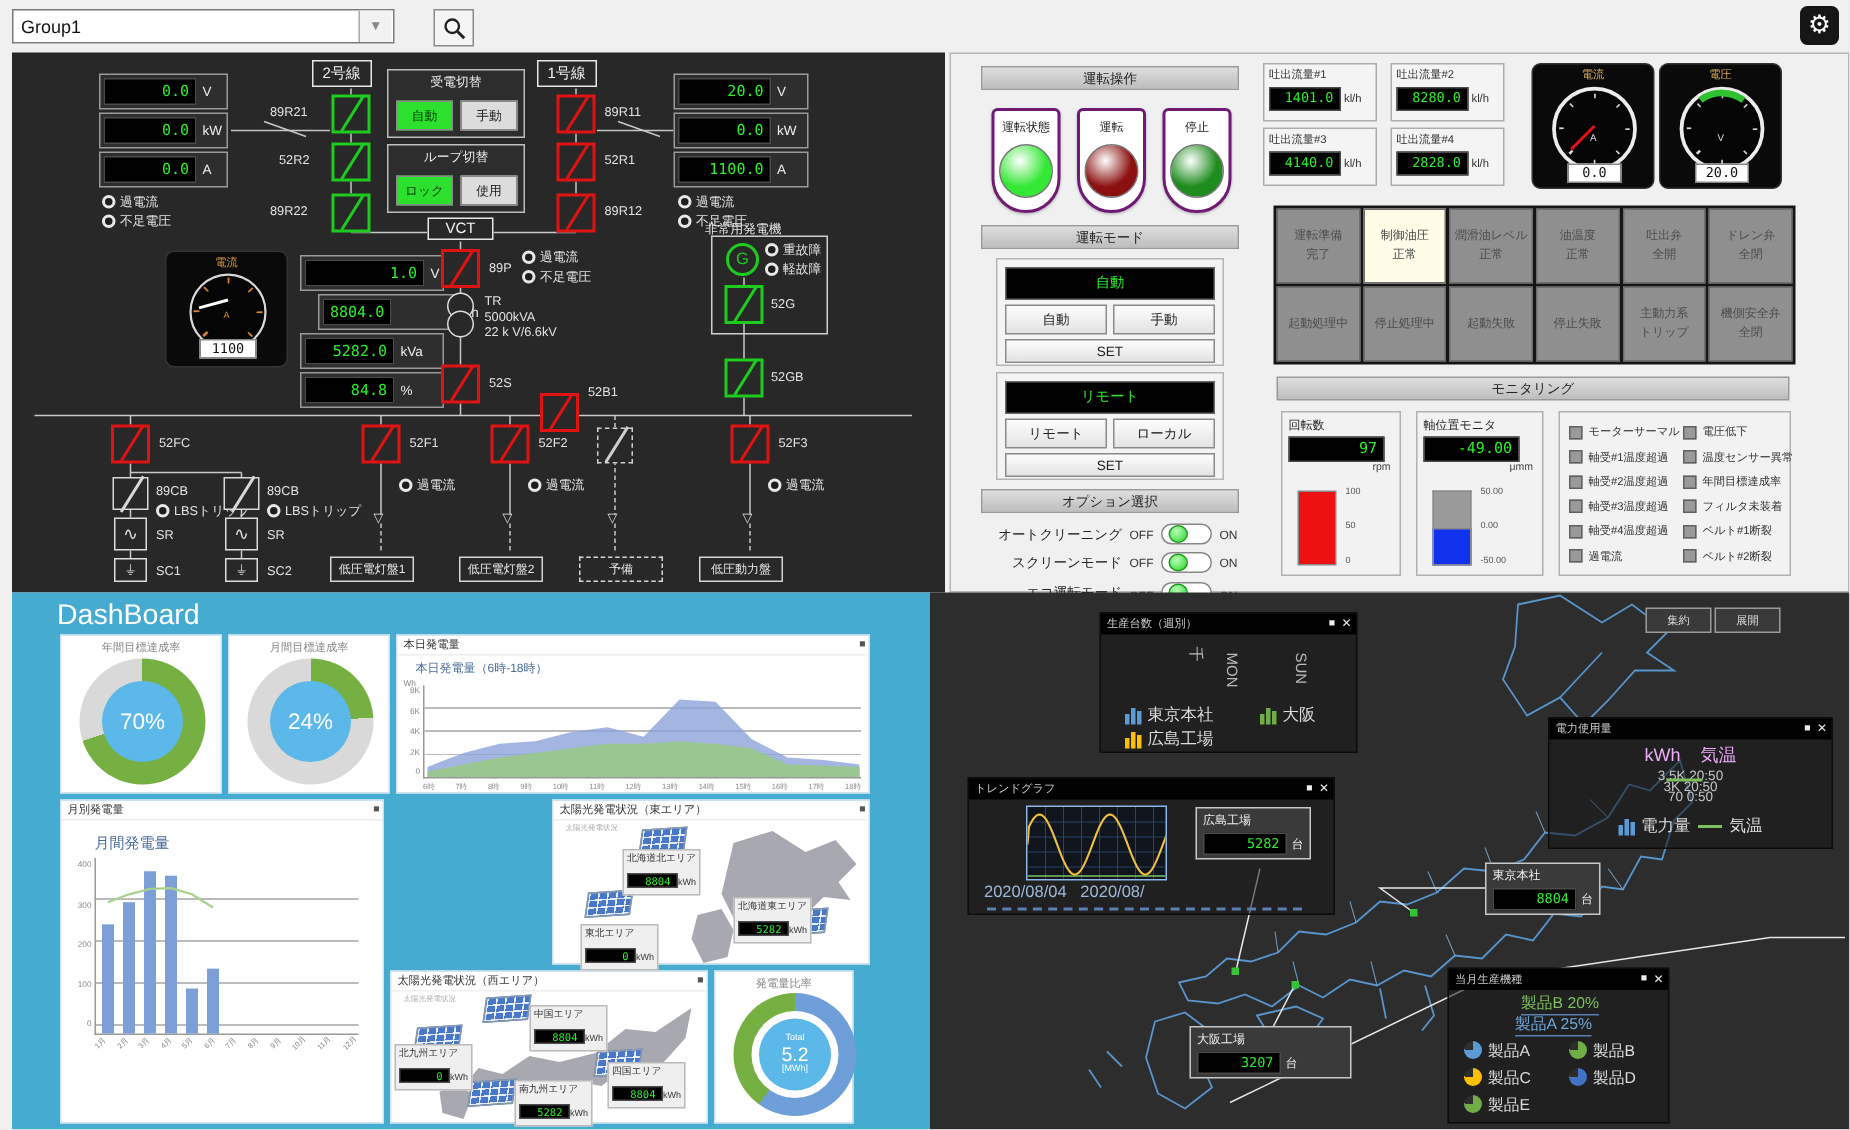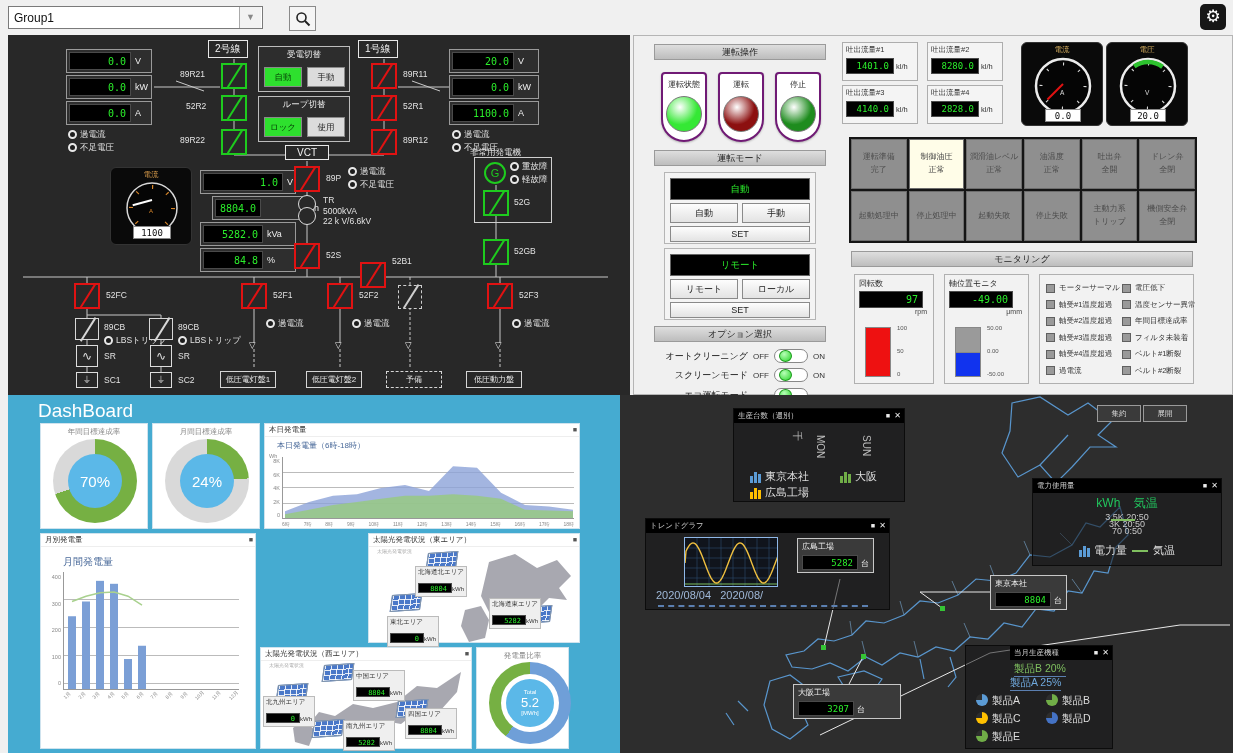--- a/index.html
+++ b/index.html
@@ -672,21 +672,21 @@
               <i style="height:11px"></i>
               <i style="height:9px"></i>
             </span>
             <span>広島工場</span>
           </div>
       </div>
     </div>
 
     <div class="dwin" style="left:412px;top:83px;width:190px;height:88px;">
       <div class="dtitle"><span>電力使用量</span><span class="dmin">■</span><span class="dcls">✕</span></div>
-      <div style="text-align:center;color:#22c55e;font-size:12px;padding-top:2px;"><span>kWh</span>&nbsp;&nbsp;&nbsp;&nbsp;<span>気温</span></div>
+      <div style="text-align:center;color:#f0abfc;font-size:12px;padding-top:2px;"><span>kWh</span>&nbsp;&nbsp;&nbsp;&nbsp;<span>気温</span></div>
       <div style="text-align:center;color:#c8c8c8;font-size:9px;line-height:7px;margin-top:2px;">
         <div>3.5K 20:50</div>
         <div>3K 20:50</div>
         <div>70 0:50</div>
       </div>
       <div class="abs" style="left:78px;top:40px;width:24px;height:2px;background:#7fbf5f;"></div>
       <div class="maplegrow" style="justify-content:center;margin-top:8px;">
         <span class="barsic" style="color: rgb(91, 155, 213);">
             <i style="height:7px"></i>
             <i style="height:11px"></i>
@@ -708,21 +708,21 @@
         <path id="sine" d="M0,25 L1,13.157636673588105 L2,11.11511137337089 L3,9.320362239634985 L4,7.80541661319031 L5,6.597308734630499 L6,5.717597317669053 L7,5.181980833382404 L8,5.000017370621634 L9,5.174954071690507 L10,5.703669187014121 L11,6.576727782834027 L12,7.778550107824685 L13,9.287689614124934 L14,11.077215671492667 L15,13.115194145039498 L16,15.365257260624375 L17,17.787252588644705 L18,20.337959565093826 L19,22.97186076354963 L20,25.641954154727408 L21,28.300591858805902 L22,30.90033042297153 L23,33.394777450957804 L24,35.739419476455765 L25,37.892416306974816 L26,39.81534766306888 L27,41.473898789133386 L28,42.838472801031884 L29,43.884718843194705 L30,44.59396663021343 L31,44.9535596185263 L32,44.95708086273797 L33,44.60446752616206 L34,43.90201200214332 L35,42.86224962614937 L36,41.503734982412226 L37,39.8507107969332 L38,37.93267532546304 L39,35.783855956429214 L40,33.44259842237862 L41,30.95068251947179 L42,28.352576546030736 L43,25.69464376470173 L44,23.02431504893521 L45,20.389242477925286 L46,17.836448984127657 L47,15.411489227915943 L48,13.157636673588124 L49,11.11511137337089 L50,9.320362239634987 L51,7.805416613190317 L52,6.597308734630495 L53,5.717597317669057 L54,5.181980833382404 L55,5.000017370621634 L56,5.174954071690504 L57,5.703669187014121 L58,6.576727782834027 L59,7.778550107824692 L60,9.287689614124929 L61,11.077215671492675 L62,13.115194145039492 L63,15.365257260624386 L64,17.787252588644698 L65,20.33795956509384 L66,22.971860763549635 L67,25.641954154727394 L68,28.300591858805905 L69,30.900330422971514 L70,33.39477745095781 L71,35.739419476455765 L72,37.89241630697482 L73,39.81534766306887 L74,41.47389878913338 L75,42.83847280103188 L76,43.8847188431947 L77,44.59396663021342 L78,44.9535596185263 L79,44.95708086273797 L80,44.60446752616207 L81,43.90201200214333 L82,42.862249626149364 L83,41.503734982412226 L84,39.850710796933214 L85,37.93267532546303 L86,35.78385595642922 L87,33.44259842237864 L88,30.950682519471812 L89,28.352576546030722 L90,25.694643764701738 L91,23.024315048935197 L92,20.38924247792529 L93,17.836448984127642 L94,15.411489227915949" stroke="#f0c040" stroke-width="1.4" fill="none"></path>
       </svg>
       <div class="abs" style="left:10px;top:70px;color:#9fb8d8;font-size:11px;"><span>2020/08/04</span>&nbsp;&nbsp;&nbsp;<span>2020/08/</span></div>
       <div class="abs" style="left:12px;top:86px;width:210px;border-top:2px dashed #5b7fb0;"></div>
     </div>
 
     <div class="site" style="left:177px;top:143px;"><div class="sn">広島工場</div><span class="led">5282</span><span class="su">台</span></div>
     <div class="site" style="left:370px;top:180px;"><div class="sn">東京本社</div><span class="led">8804</span><span class="su">台</span></div>
     <div class="site" style="left:173px;top:289px;width:108px;"><div class="sn">大阪工場</div><span class="led">3207</span><span class="su">台</span></div>
 
-    <div class="dwin" style="left:345px;top:250px;width:148px;height:104px;padding-left:44px;">
+    <div class="dwin" style="left:345px;top:250px;width:148px;height:104px;">
       <div class="dtitle"><span>当月生産機種</span><span class="dmin">■</span><span class="dcls">✕</span></div>
       <div class="abs" style="left: 48px; top: 16px; font-size: 10.5px; border-bottom: 1px solid rgb(91, 127, 176); color: rgb(127, 191, 95);"><span>製品B 20%</span></div>
       <div class="abs" style="left: 44px; top: 30px; font-size: 10.5px; border-bottom: 1px solid rgb(91, 127, 176); color: rgb(111, 168, 220);"><span>製品A 25%</span></div>
       <div class="abs" style="left:10px;top:48px;display:grid;grid-template-columns:70px 70px;row-gap:4px;color:#ddd;font-size:10.5px;">
         <span><span class="pieic" style="color: rgb(91, 155, 213);"></span><span>製品A</span></span>
         <span><span class="pieic" style="color: rgb(112, 173, 71);"></span><span>製品B</span></span>
         <span><span class="pieic" style="color: rgb(255, 192, 0);"></span><span>製品C</span></span>
         <span><span class="pieic" style="color: rgb(68, 114, 196);"></span><span>製品D</span></span>
         <span><span class="pieic" style="color: rgb(112, 173, 71);"></span><span>製品E</span></span>
       </div>

